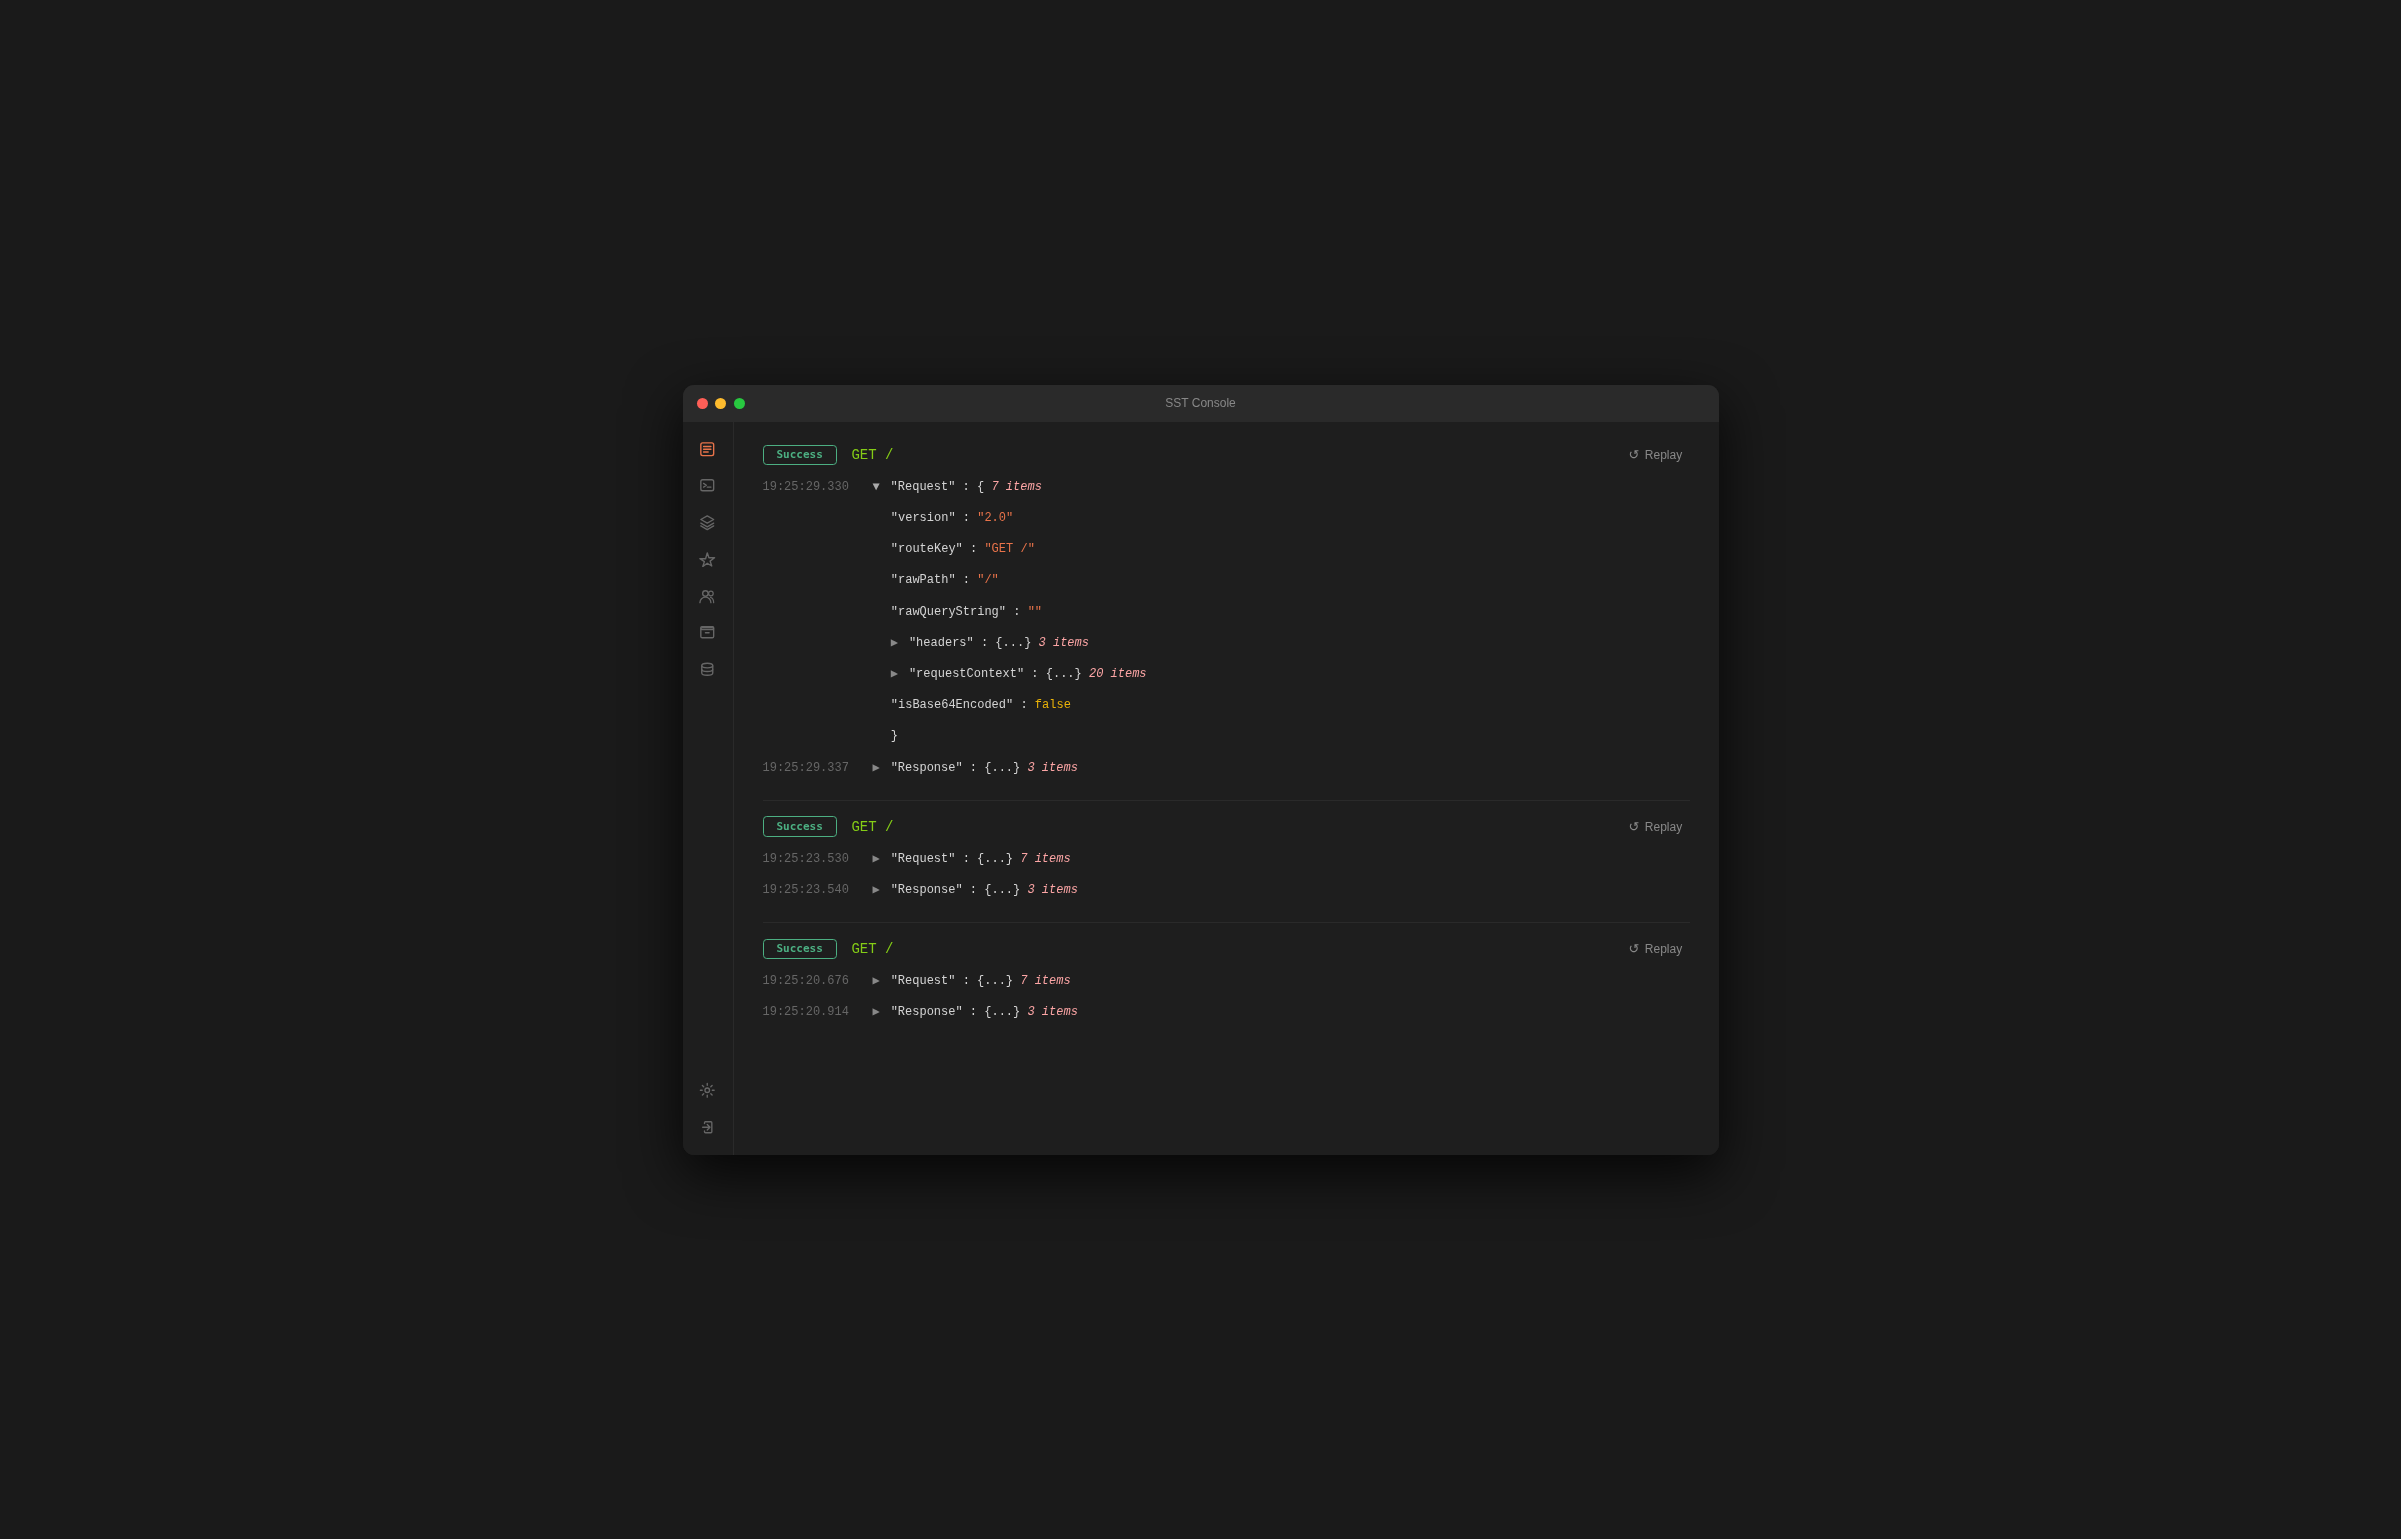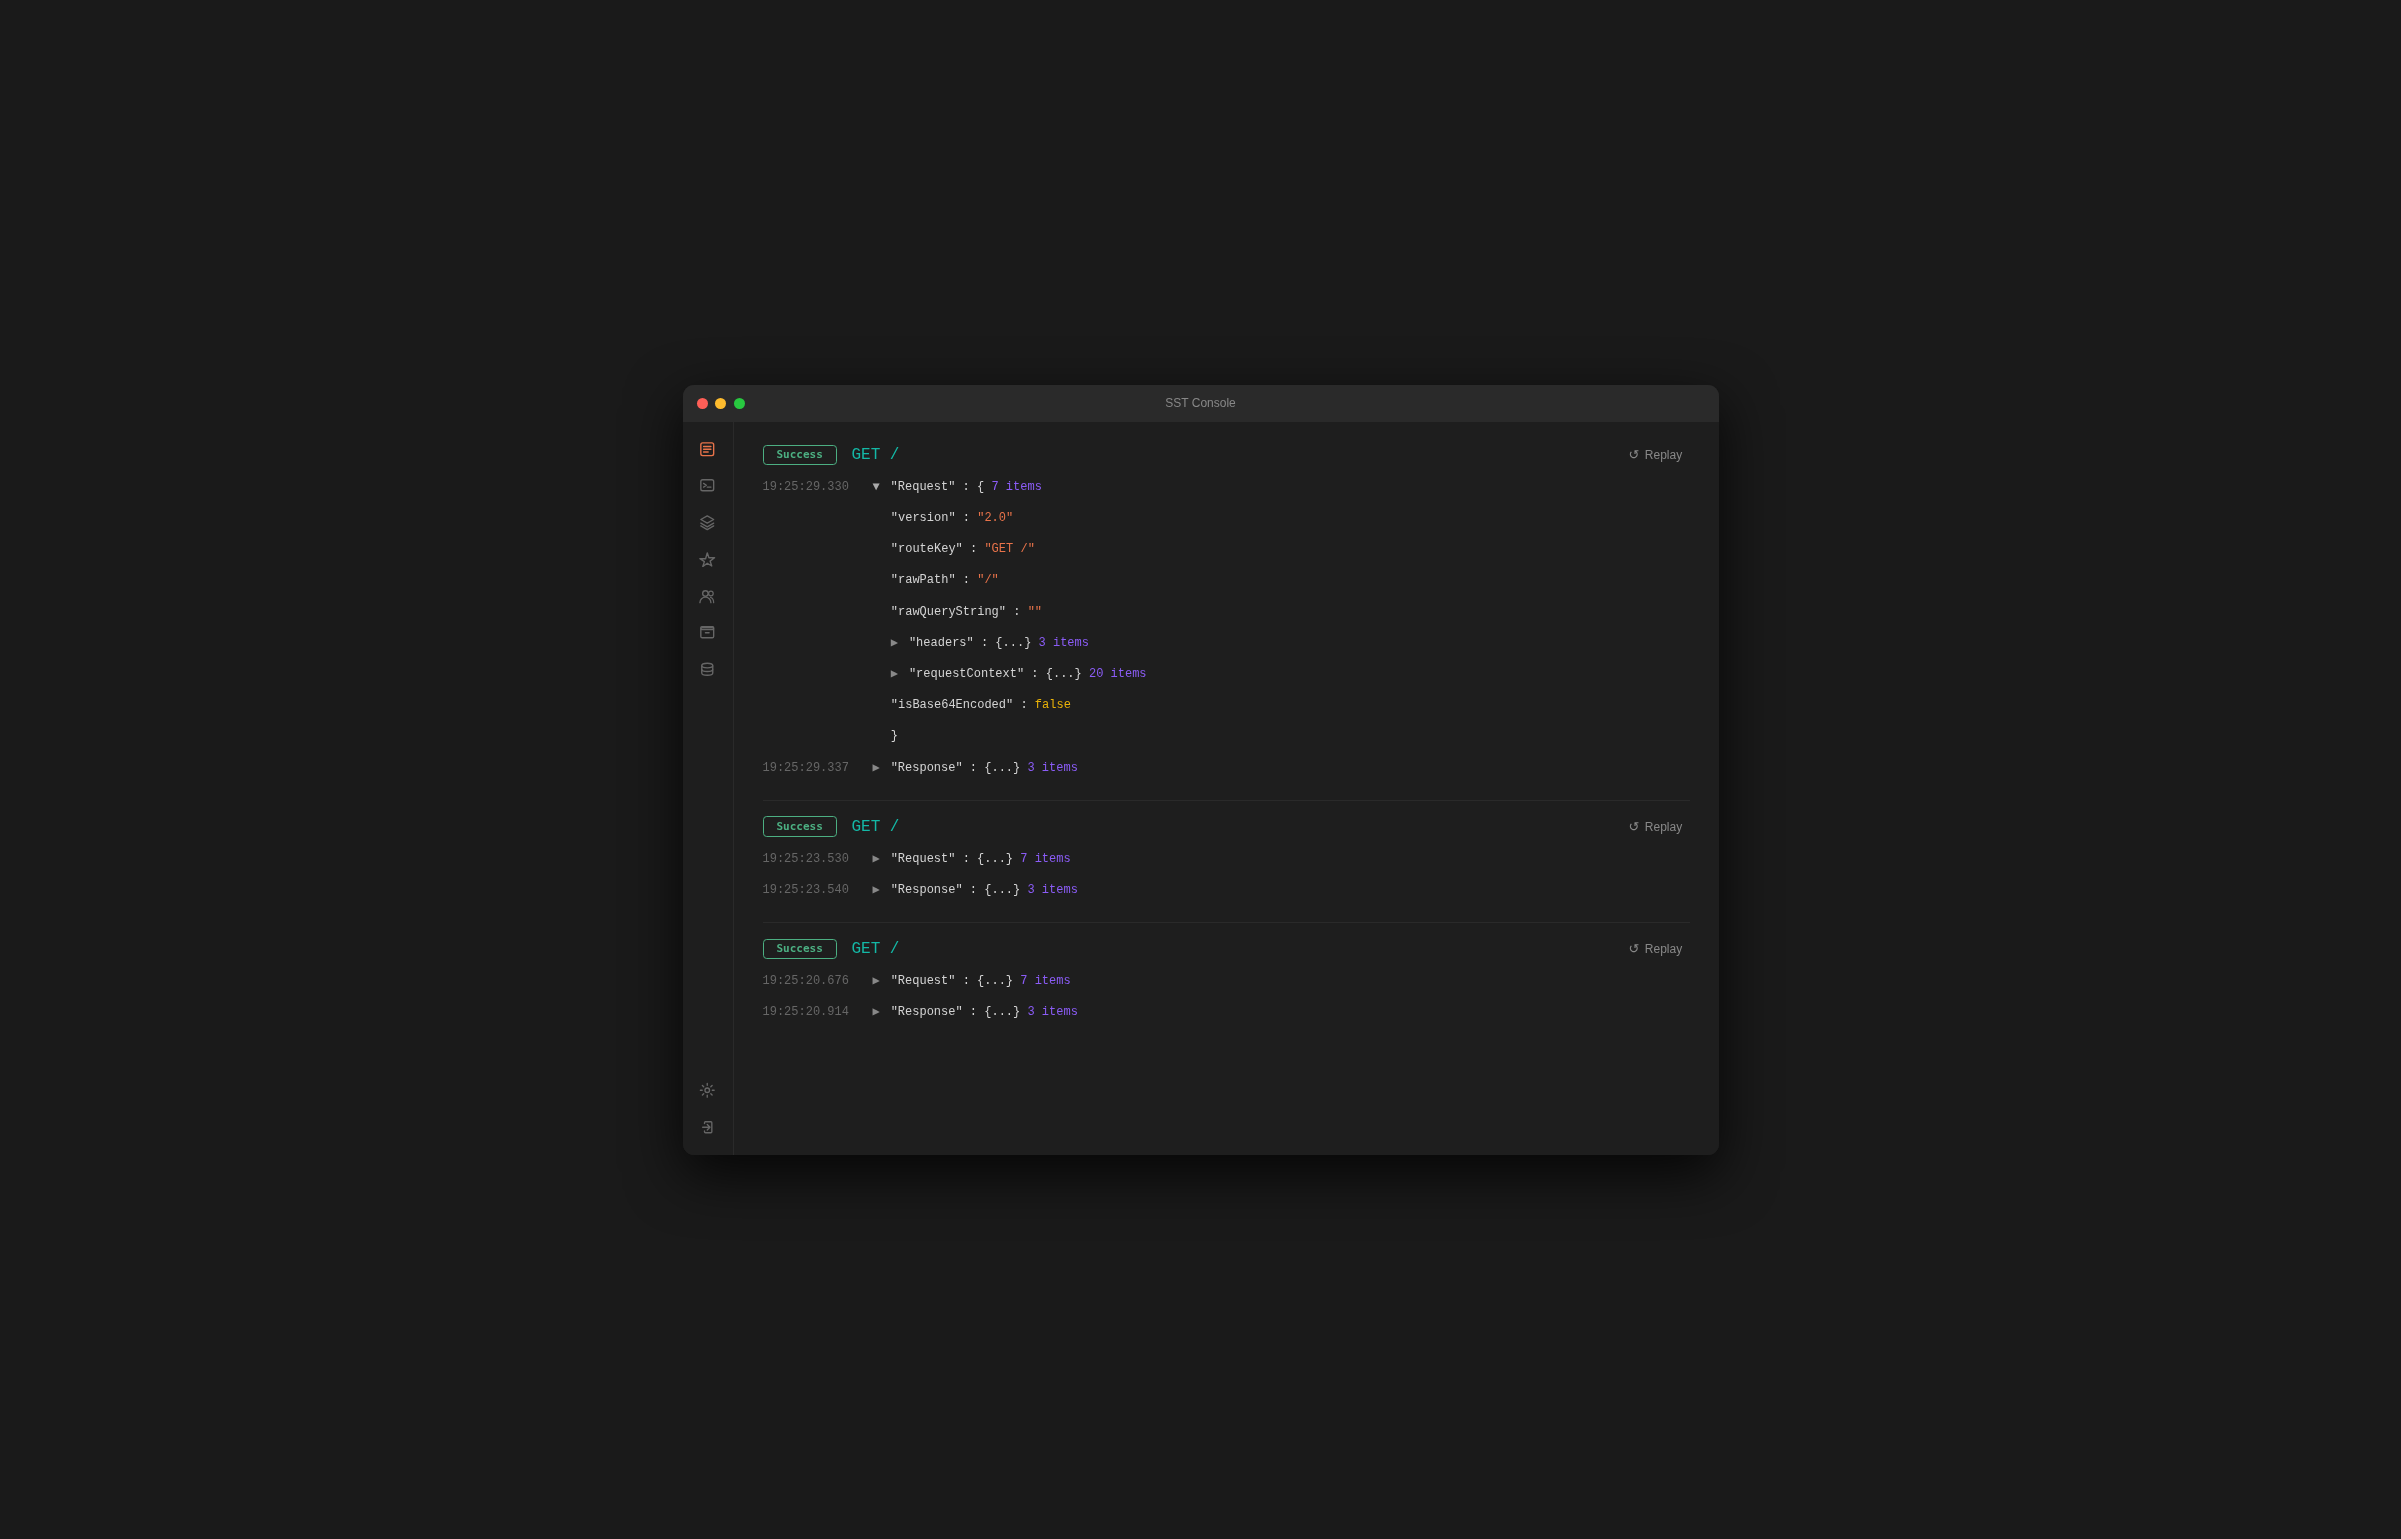--- a/index.html
+++ b/index.html
@@ -147,23 +147,23 @@
       border-radius: 3.7px;
       font-size: 11px;
       font-weight: 600;
       font-family: 'SF Mono', 'Monaco', monospace;
       margin-right: 14.6px;
       min-width: 73px;
       text-align: left;
     }
 
     .invocation-route {
-      color: #14b8a6;
+      color: #84cc16;
       font-family: 'SF Mono', 'Monaco', 'Courier New', monospace;
-      font-size: 16px;
+      font-size: 14px;
       flex: 1;
     }
 
     .replay-btn {
       display: flex;
       align-items: center;
       gap: 5.5px;
       color: #888;
       font-size: 12px;
       font-family: -apple-system, BlinkMacSystemFont, sans-serif;
@@ -204,21 +204,22 @@
 
     .log-content .string-val {
       color: #e8734a;
     }
 
     .log-content .keyword {
       color: #eab308;
     }
 
     .log-content .italic-items {
-      color: #8b5cf6;
+      font-style: italic;
+      color: #fca5a5;
     }
 
     .expand-arrow {
       color: #888;
       margin-right: 3.7px;
       cursor: pointer;
       display: inline-block;
     }
 
     .expand-arrow.open {

